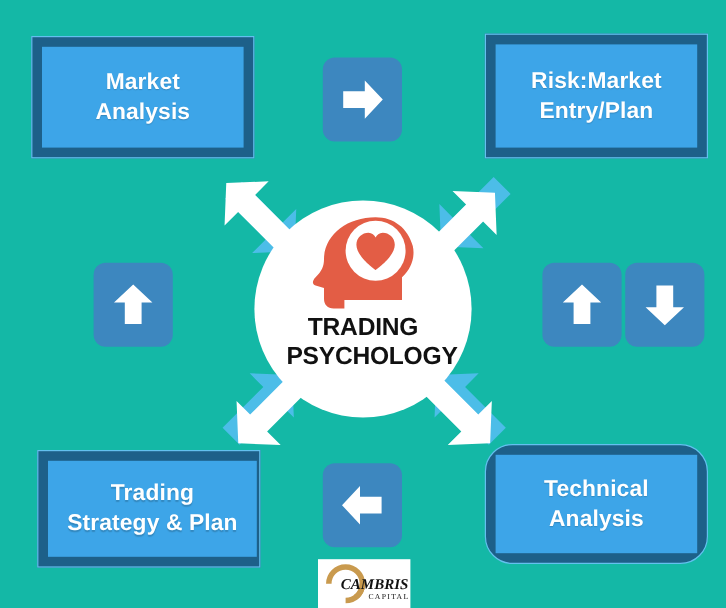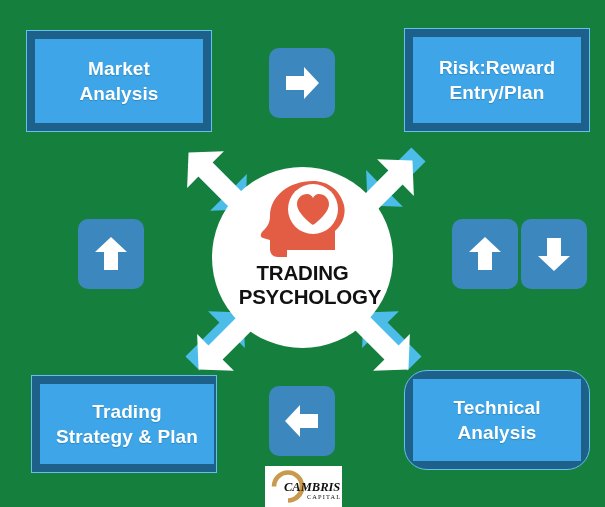--- a/index.html
+++ b/index.html
@@ -5,21 +5,21 @@
 <style>
   html,body{margin:0;padding:0;}
   body{
     background:#1a6385;
     font-family:"Liberation Sans", sans-serif;
   }
   #canvas{
     position:relative;
     width:605px;
     height:507px;
-    background:#15803d;
+    background:#14b8a6;
     overflow:hidden;
   }
 
   
   .concept-box{
     position:absolute;
     box-sizing:border-box;
     border:1px solid #63c0ef;
     background:#1d6089;
     padding:8px;
@@ -120,21 +120,21 @@
       <div class="concept-label">
         <span>Market</span><br>
         <span>Analysis</span>
       </div>
     </div>
   </div>
 
   <div class="concept-box" id="box-risk">
     <div class="concept-inner">
       <div class="concept-label">
-        <span>Risk:Reward</span><br>
+        <span>Risk:Market</span><br>
         <span>Entry/Plan</span><br>
       </div>
     </div>
   </div>
 
   <div class="concept-box" id="box-strategy">
     <div class="concept-inner">
       <div class="concept-label">
         <span>Trading</span><br>
         <span>Strategy &amp; Plan</span>

